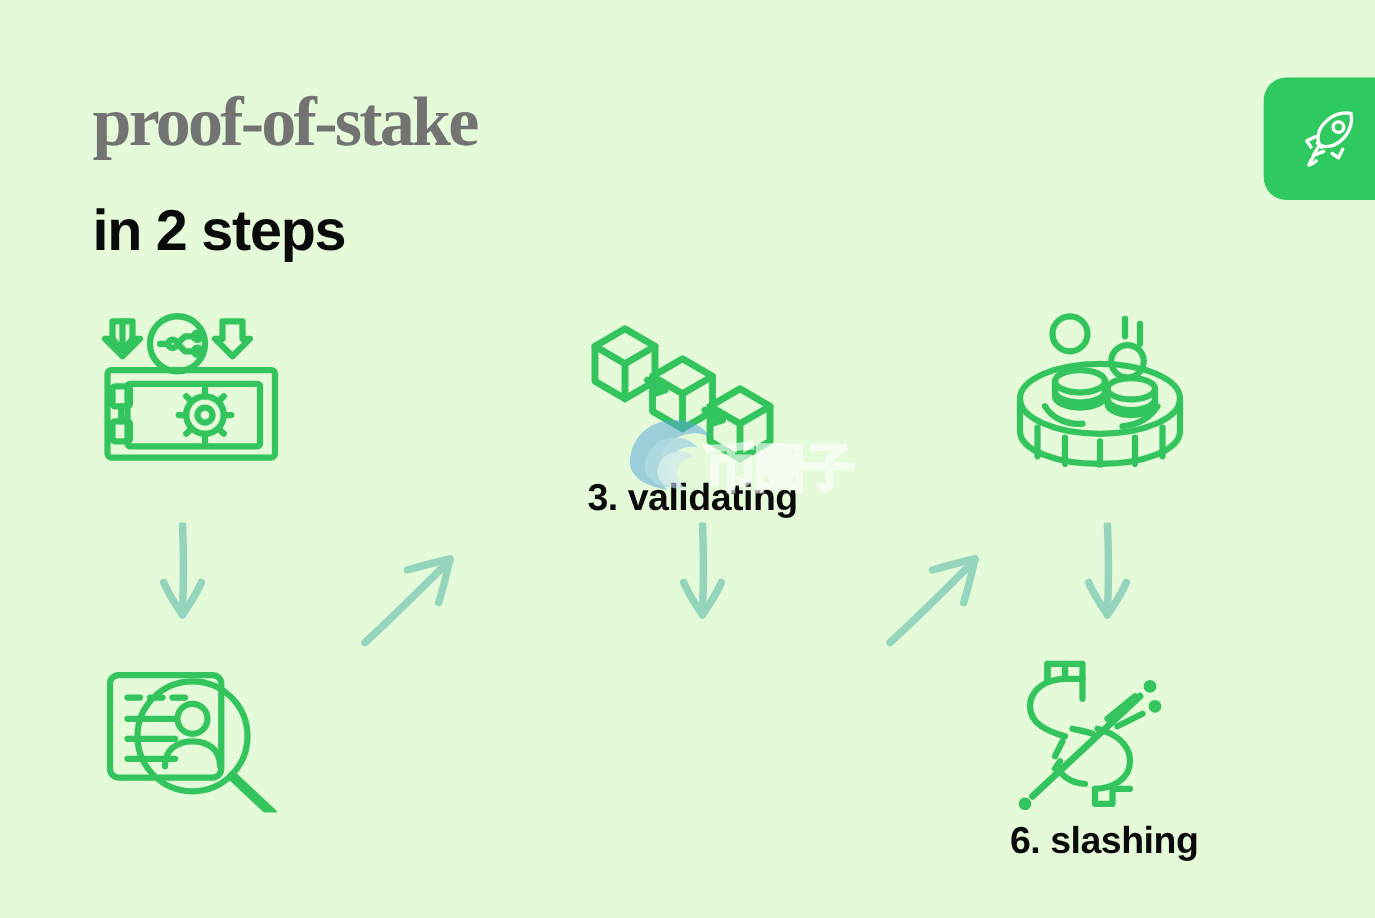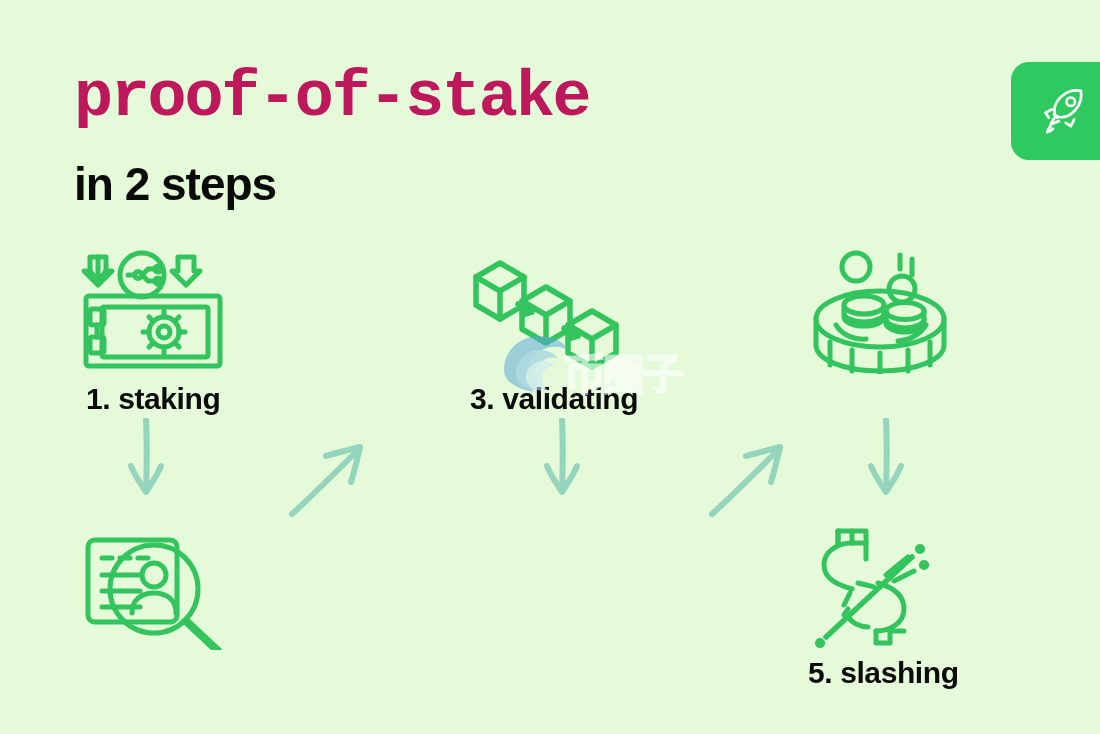--- a/index.html
+++ b/index.html
@@ -22,26 +22,26 @@
     overflow: hidden;
   }
 
   
   .title-block {
     position: absolute;
     left: 74px;
     top: 56px;
   }
   .title-main {
-    font-family: Liberation Mono, monospace;
+    font-family: Liberation Serif, serif;
     font-weight: bold;
-    font-size: 65px;
+    font-size: 56px;
     line-height: 84px;
     letter-spacing: -2.2px;
-    color: #be185d;
+    color: #737373;
     white-space: nowrap;
   }
   .title-sub {
     font-family: "Liberation Sans", sans-serif;
     font-weight: bold;
     font-size: 46px;
     line-height: 52px;
     letter-spacing: -1px;
     color: #0a0a0a;
     margin-top: 18px;
@@ -165,21 +165,20 @@
           <rect x="12" y="88" width="14" height="16" rx="2"></rect>
           <path d="M19 76 L19 88"></path>
 
           <circle cx="86" cy="83" r="15"></circle>
           <circle cx="86" cy="83" r="6"></circle>
           <path d="M86 62 L86 68 M86 98 L86 104 M65 83 L71 83 M101 83 L107 83
                    M71 68 L75 72 M97 94 L101 98 M101 68 L97 72 M75 94 L71 98"></path>
         </g>
       </svg>
     </div>
-    <div class="step-label">1.  staking</div>
   </div>
 
   <div class="step" id="step-2">
     <div class="step-icon">
       <svg width="152" height="125" viewBox="0 0 152 125">
         <g fill="none" stroke="#33c45e" stroke-width="5" stroke-linecap="round" stroke-linejoin="round">
 
           <path d="M10 22 C10 18 13 15 17 15 L92 15 C96 15 99 18 99 22 L99 90 C99 94 96 97 92 97 L17 97 C13 97 10 94 10 90 Z"></path>
           <path d="M24 33 L34 33 M42 33 L52 33 M60 33 L70 33" stroke-dasharray="0"></path>
           <path d="M24 50 L62 50 M24 66 L62 66 M24 82 L62 82"></path>
@@ -267,21 +266,21 @@
           <path d="M18 114 L104 34" stroke-width="5.5"></path>
 
           <path d="M78 52 L100 34 M86 58 L106 48"></path>
           <path d="M42 70 L36 82 M40 86 L36 92"></path>
           <circle cx="112" cy="26" r="2.6" fill="#33c45e"></circle>
           <circle cx="116" cy="42" r="2.6" fill="#33c45e"></circle>
           <circle cx="12" cy="120" r="2.6" fill="#33c45e"></circle>
         </g>
       </svg>
     </div>
-    <div class="step-label">5. slashing</div>
+    <div class="step-label">6. slashing</div>
   </div>
 
   <div class="arrow" id="arrow-down-1">
     <svg width="48" height="82" viewBox="0 0 48 82">
       <g fill="none" stroke="#96d5bd" stroke-width="6" stroke-linecap="round" stroke-linejoin="round">
         <path d="M24 2 C25 24 25 46 24 72"></path>
         <path d="M9 48 C13 58 19 66 24 74 C29 66 35 58 39 48"></path>
       </g>
     </svg>
   </div>

